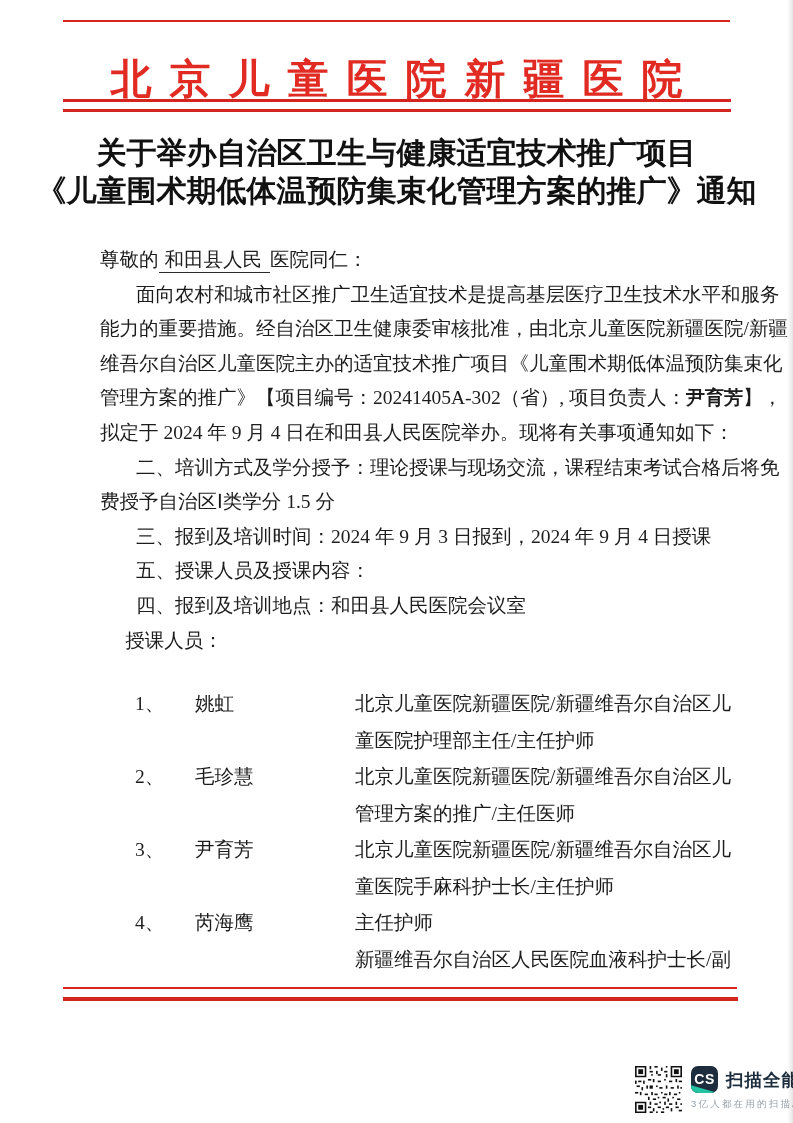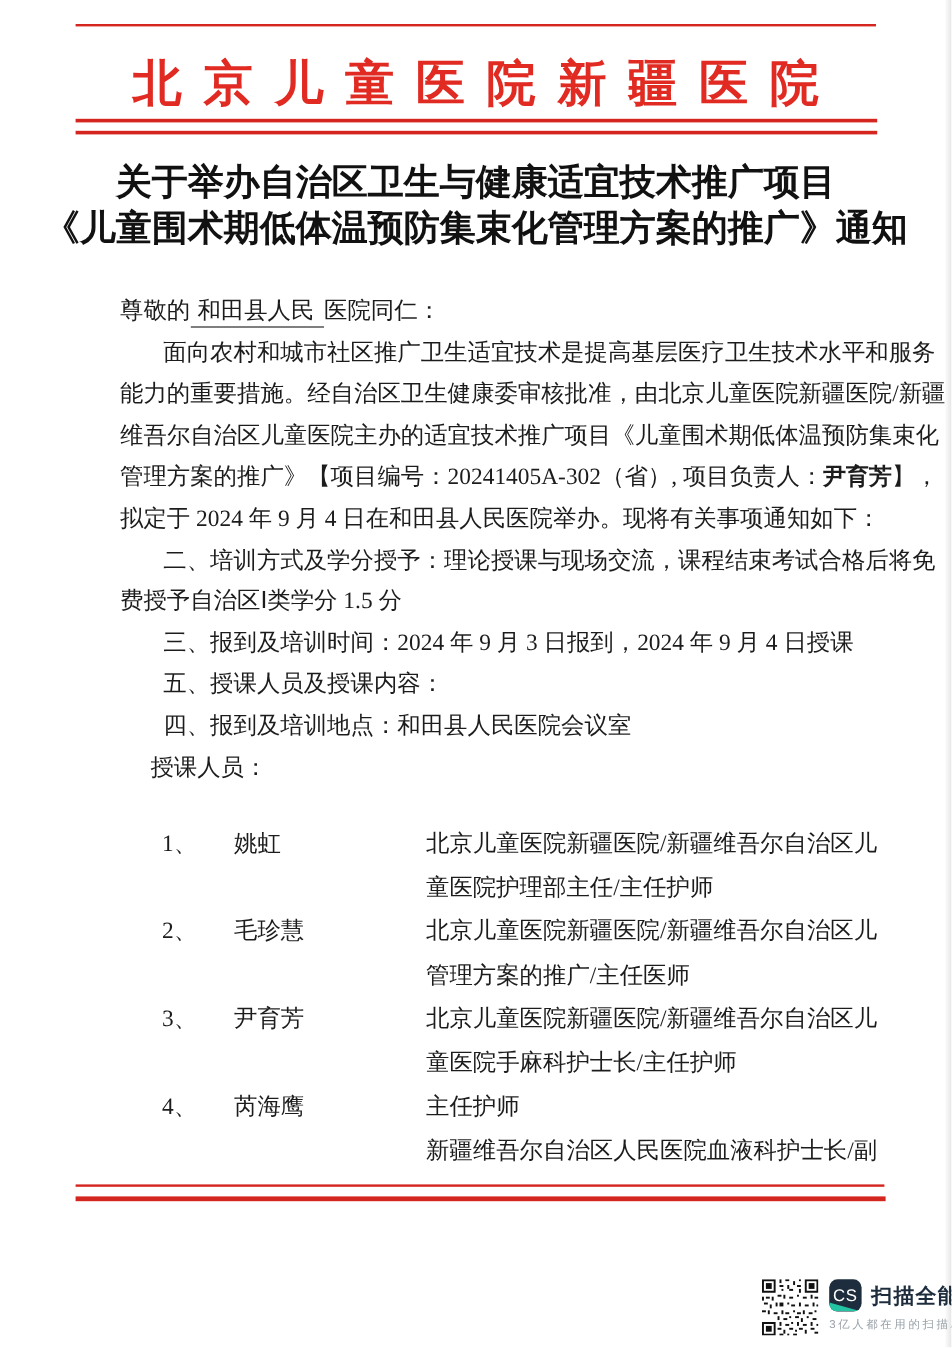--- a/index.html
+++ b/index.html
@@ -14,21 +14,21 @@
   
   .rule{position:absolute;background:#d4251f;}
   .top-rule{left:63px;width:667px;top:20px;height:2px;}
   .header-rule-thick{left:63px;width:668px;top:99px;height:3px;}
   .header-rule-thin{left:63px;width:668px;top:109px;height:2.5px;}
   .bottom-rule-thin{left:63px;width:674px;top:987px;height:2px;}
   .bottom-rule-thick{left:63px;width:675px;top:997px;height:3.5px;}
 
   
   .hospital-name{
-    position:absolute;top:42px;left:0;width:100%;
+    position:absolute;top:52px;left:0;width:100%;
     text-align:center;
     font-family:"Liberation Sans", sans-serif;
     font-weight:bold;
     font-size:41px;
     letter-spacing:18px;
     text-indent:18px;
     color:#e02a22;
     white-space:nowrap;
   }
 
@@ -79,21 +79,21 @@
     background:#1d2d3d;overflow:hidden;
     display:flex;align-items:center;justify-content:center;
     flex:0 0 auto;
   }
   .cs-badge .teal{
     position:absolute;left:0;bottom:0;width:100%;height:9px;
     background:#23c3a4;
     clip-path:polygon(0 15%, 100% 100%, 0 100%);
   }
   .cs-badge-text{
-    position:relative;color:#ffffff;font-weight:normal;font-size:14px;
+    position:relative;color:#ffffff;font-weight:bold;font-size:14px;
     letter-spacing:0.5px;line-height:1;margin-top:-2px;
   }
   .cs-name{
     margin-left:8px;color:#1d2d3d;font-weight:bold;font-size:17.5px;
     letter-spacing:1px;white-space:nowrap;
   }
   .cs-tagline{
     margin-top:5px;color:#98a1a8;font-size:9.5px;letter-spacing:2.2px;
     white-space:nowrap;
   }

